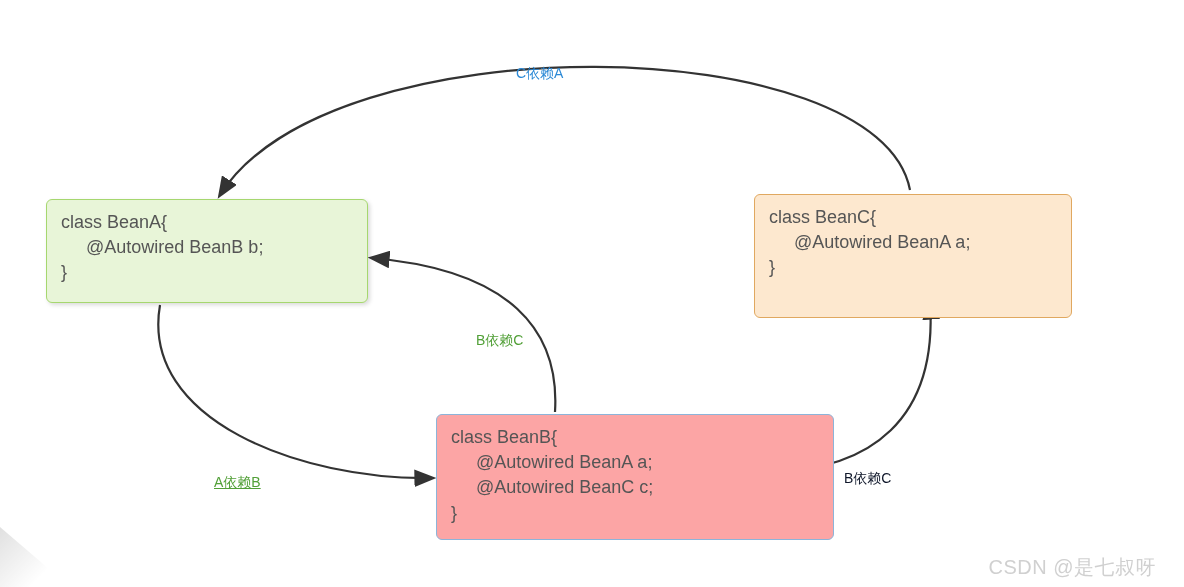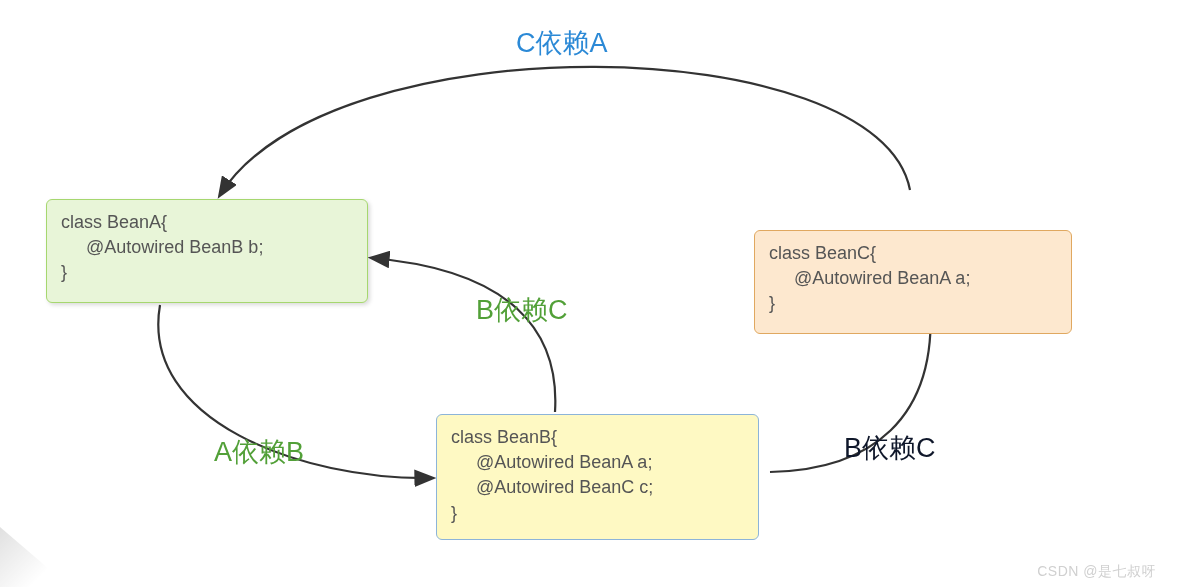--- a/index.html
+++ b/index.html
@@ -29,48 +29,48 @@
     width: 322px;
     height: 104px;
     background: #e8f5d8;
     border: 1px solid #a6d76f;
     box-shadow: 2px 2px 4px rgba(0,0,0,0.15);
   }
   .box-c {
     left: 754px;
     top: 194px;
     width: 318px;
-    height: 104px;
+    height: 124px;
     background: #fde8cf;
     border: 1px solid #e0a860;
-    margin-top: 36px;
   }
   .box-b {
     left: 436px;
     top: 414px;
-    width: 323px;
+    width: 398px;
     height: 126px;
-    background: #fef9c3;
+    background: #fca5a5;
     border: 1px solid #8cb4d9;
   }
   .edge-label {
     position: absolute;
-    font-size: 27px;
+    font-size: 14px;
     font-weight: 500;
     filter: blur(0.3px);
+    margin-top: 40px;
   }
   .label-ca { left: 516px; top: 25px; color: #2b89d6; }
   .label-ba { left: 476px; top: 292px; color: #52a038; }
-  .label-ab { left: 214px; top: 434px; color: #52a038; }
+  .label-ab { left: 214px; top: 434px; color: #52a038; text-decoration: underline; }
   .label-bc { left: 844px; top: 430px; color: #0f172a; }
   .watermark {
     position: absolute;
     right: 28px;
     bottom: 6px;
-    font-size: 14px;
+    font-size: 20px;
     color: #d0d0d0;
     letter-spacing: 0.5px;
     filter: blur(0.3px);
   }
   .shadow-bl {
     position: absolute;
     left: 0;
     bottom: 0;
     width: 70px;
     height: 60px;

